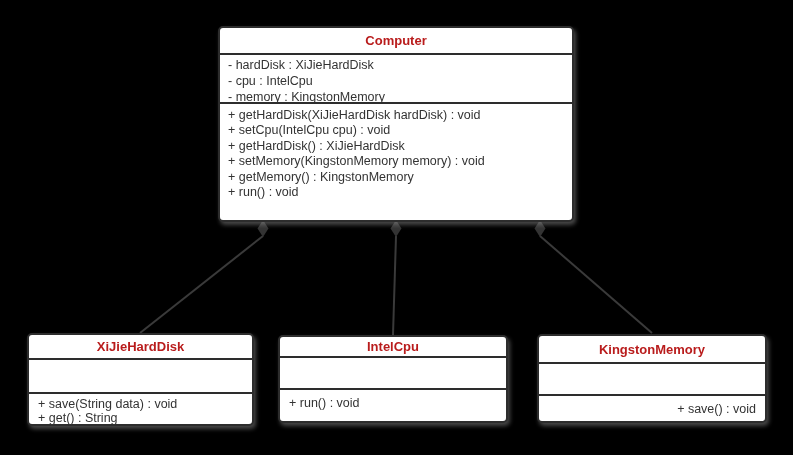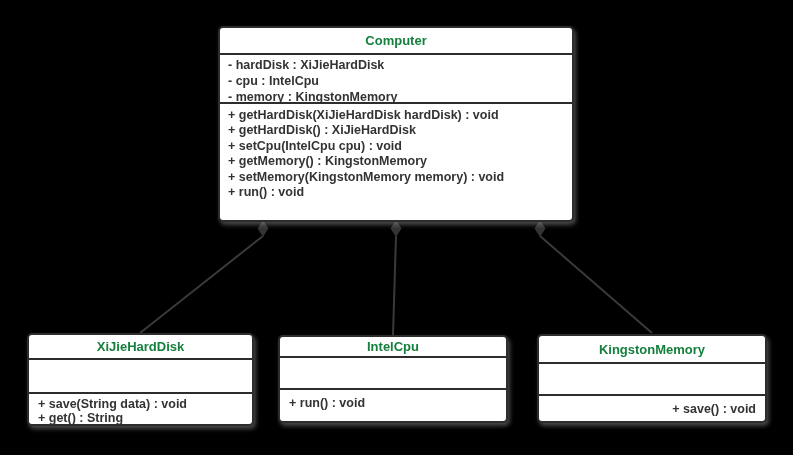--- a/index.html
+++ b/index.html
@@ -21,31 +21,30 @@
     box-shadow: 2px 3px 4px rgba(160,160,160,0.45);
     display: flex;
     flex-direction: column;
   }
   .uml-title {
     display: flex;
     align-items: center;
     justify-content: center;
     font-weight: bold;
     font-size: 13px;
-    color: #15803d;
+    color: #b91c1c;
     border-bottom: 2px solid #2d2d2d;
     box-sizing: border-box;
     flex: 0 0 auto;
   }
   .uml-attrs, .uml-methods {
     box-sizing: border-box;
     font-size: 12.5px;
     overflow: hidden;
     flex: 0 0 auto;
-    font-weight: bold;
   }
   .uml-attrs { border-bottom: 2px solid #2d2d2d; }
   .member-line { white-space: nowrap; }
 
   
   #box-computer { left: 218px; top: 26px; width: 356px; height: 196px; }
   #box-computer .uml-title   { height: 27px; }
   #box-computer .uml-attrs   { height: 49px; padding: 2px 8px 0 8px; }
   #box-computer .uml-attrs .member-line { line-height: 16.2px; }
   #box-computer .uml-methods { height: 120px; padding: 4px 8px 0 8px; }
@@ -102,24 +101,24 @@
     <div class="uml-title">
       <span>Computer</span>
     </div>
     <div class="uml-attrs">
       <div class="member-line">- hardDisk : XiJieHardDisk</div>
       <div class="member-line">- cpu : IntelCpu</div>
       <div class="member-line">- memory : KingstonMemory</div>
     </div>
     <div class="uml-methods">
       <div class="member-line">+ getHardDisk(XiJieHardDisk hardDisk) : void</div>
+      <div class="member-line">+ setCpu(IntelCpu cpu) : void</div>
       <div class="member-line">+ getHardDisk() : XiJieHardDisk</div>
-      <div class="member-line">+ setCpu(IntelCpu cpu) : void</div>
+      <div class="member-line">+ setMemory(KingstonMemory memory) : void</div>
       <div class="member-line">+ getMemory() : KingstonMemory</div>
-      <div class="member-line">+ setMemory(KingstonMemory memory) : void</div>
       <div class="member-line">+ run() : void</div>
     </div>
   </div>
 
   <div class="uml-class" id="box-xijieharddisk">
     <div class="uml-title">
       <span>XiJieHardDisk</span>
     </div>
     <div class="uml-attrs"></div>
     <div class="uml-methods">

